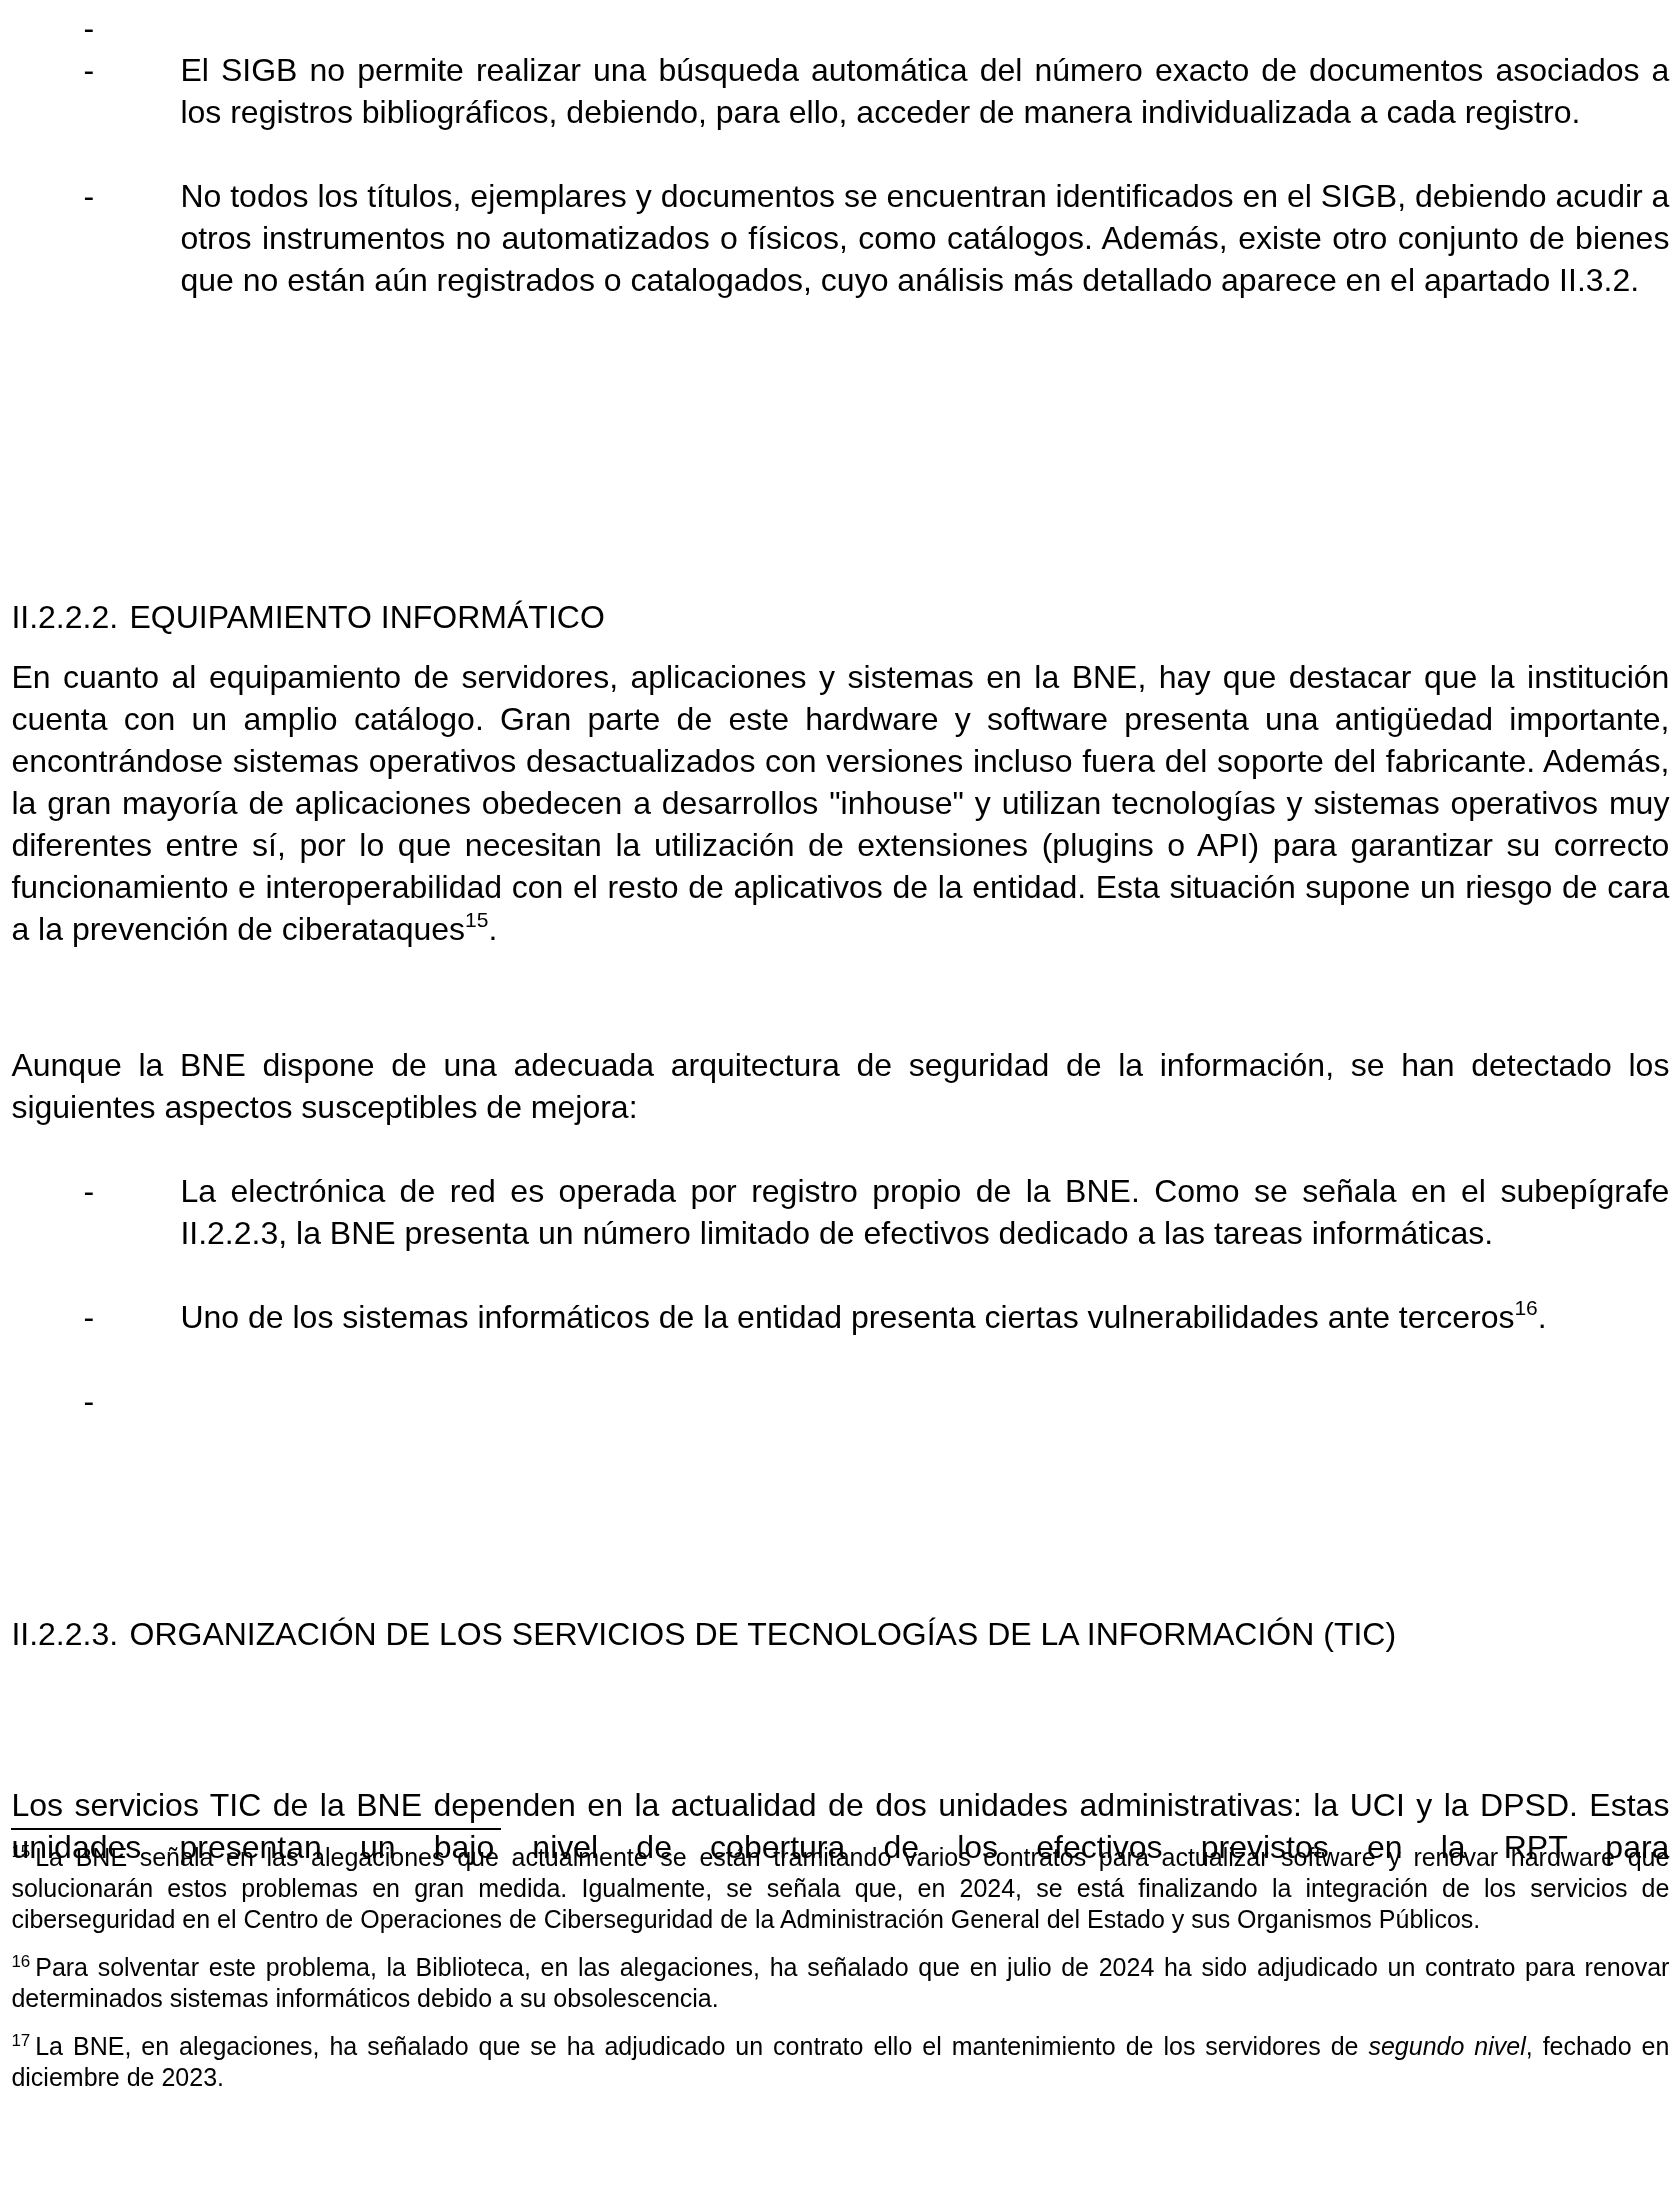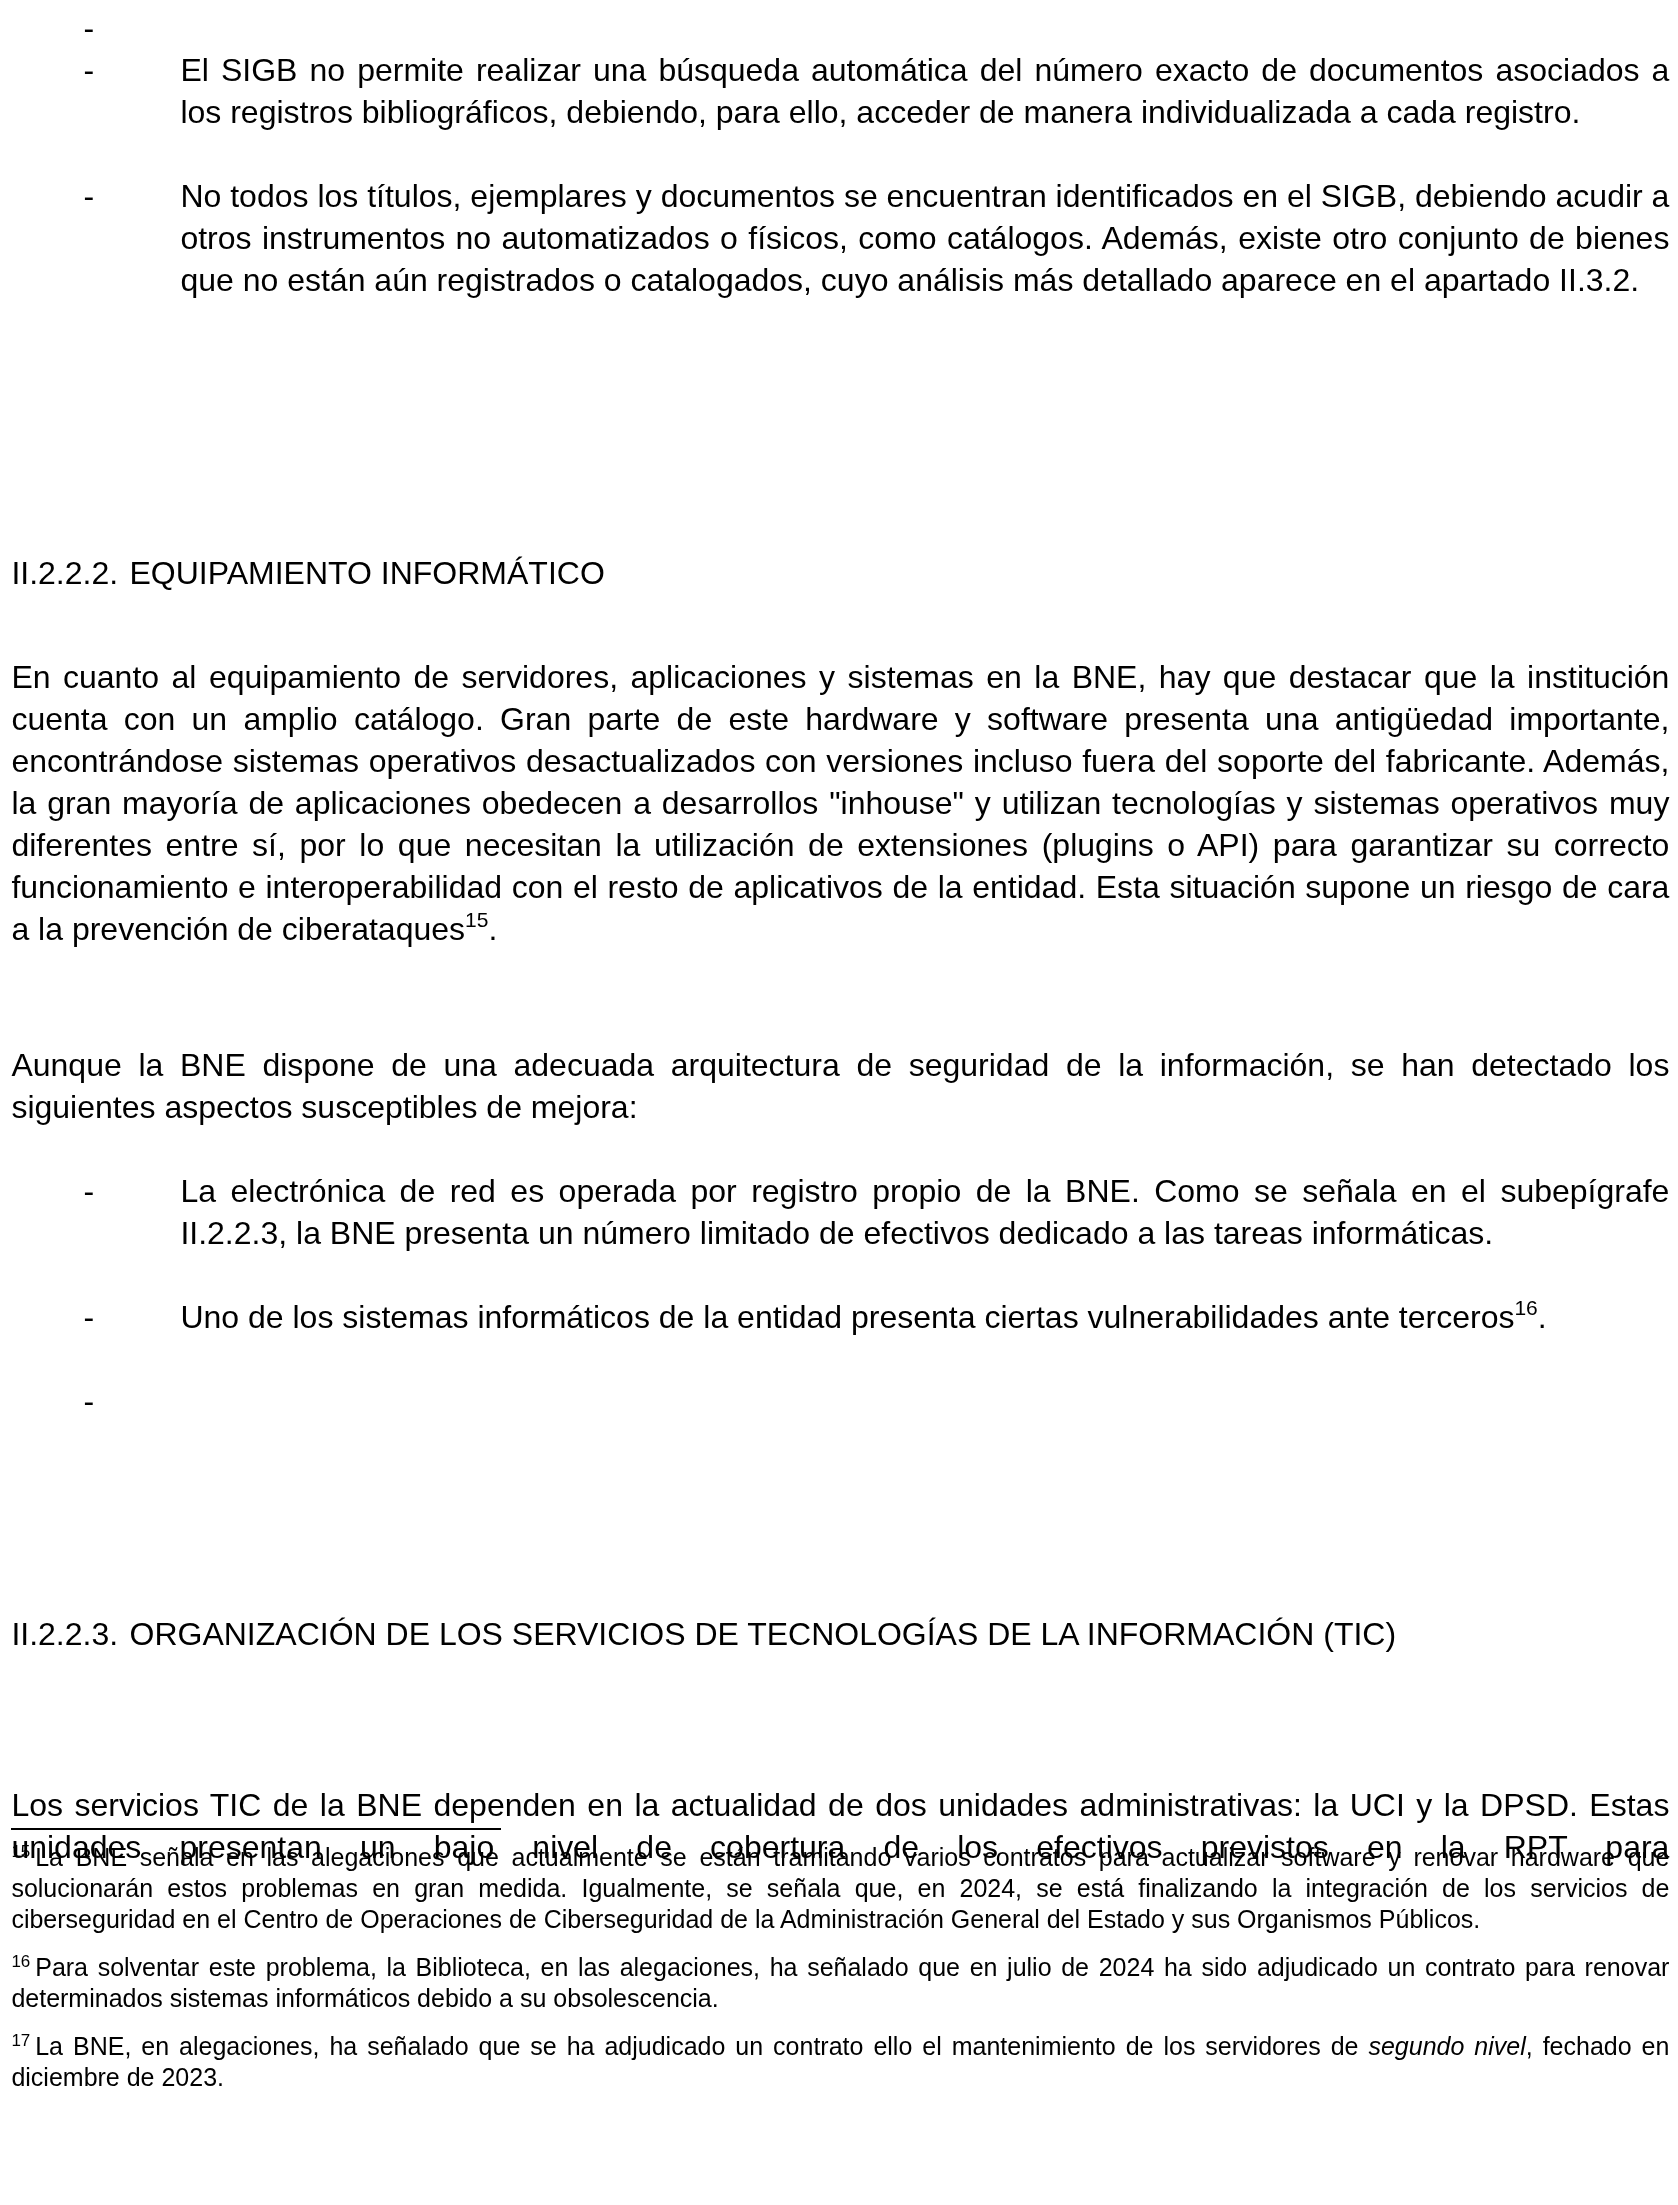--- a/index.html
+++ b/index.html
@@ -100,21 +100,21 @@
     <li class="bullet-item" style="margin-bottom:42px;">
       <span class="bullet-dash">-</span>
       <p class="body-text">El SIGB no permite realizar una búsqueda automática del número exacto de documentos asociados a los registros bibliográficos, debiendo, para ello, acceder de manera individualizada a cada registro.</p>
     </li>
     <li class="bullet-item">
       <span class="bullet-dash">-</span>
       <p class="body-text">No todos los títulos, ejemplares y documentos se encuentran identificados en el SIGB, debiendo acudir a otros instrumentos no automatizados o físicos, como catálogos. Además, existe otro conjunto de bienes que no están aún registrados o catalogados, cuyo análisis más detallado aparece en el apartado II.3.2.</p>
     </li>
   </ul>
 
-  <h2 class="heading" style="position:absolute; top:552px; left:0;">
+  <h2 class="heading" style="position:absolute; top:596px; left:0;">
     <span class="num">II.2.2.2.</span><span>EQUIPAMIENTO INFORMÁTICO</span>
   </h2>
 
   <p class="body-text" style="position:absolute; top:656px; left:0; width:1658px;">
     <span>En cuanto al equipamiento de servidores, aplicaciones y sistemas en la BNE, hay que destacar que la institución cuenta con un amplio catálogo. Gran parte de este hardware y software presenta una antigüedad importante, encontrándose sistemas operativos desactualizados con versiones incluso fuera del soporte del fabricante. Además, la gran mayoría de aplicaciones obedecen a desarrollos "inhouse" y utilizan tecnologías y sistemas operativos muy diferentes entre sí, por lo que necesitan la utilización de extensiones (plugins o API) para garantizar su correcto funcionamiento e interoperabilidad con el resto de aplicativos de la entidad. Esta situación supone un riesgo de cara a la prevención de ciberataques</span><sup>15</sup><span>.</span>
   </p>
 
   <p class="body-text" style="position:absolute; top:1044px; left:0; width:1658px;">Aunque la BNE dispone de una adecuada arquitectura de seguridad de la información, se han detectado los siguientes aspectos susceptibles de mejora:</p>
 
   <ul class="bullet-list" style="position:absolute; top:1170px; left:0; width:1658px;">

